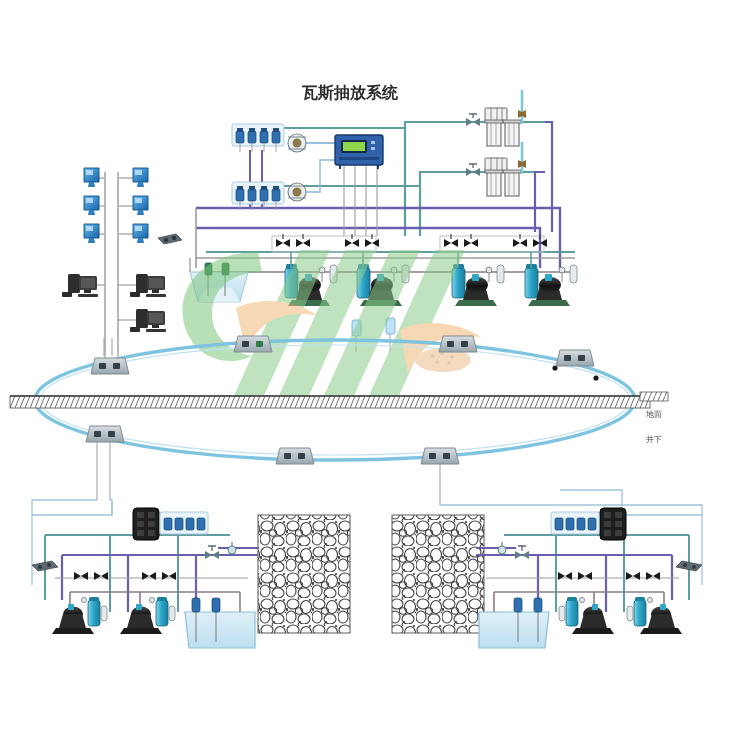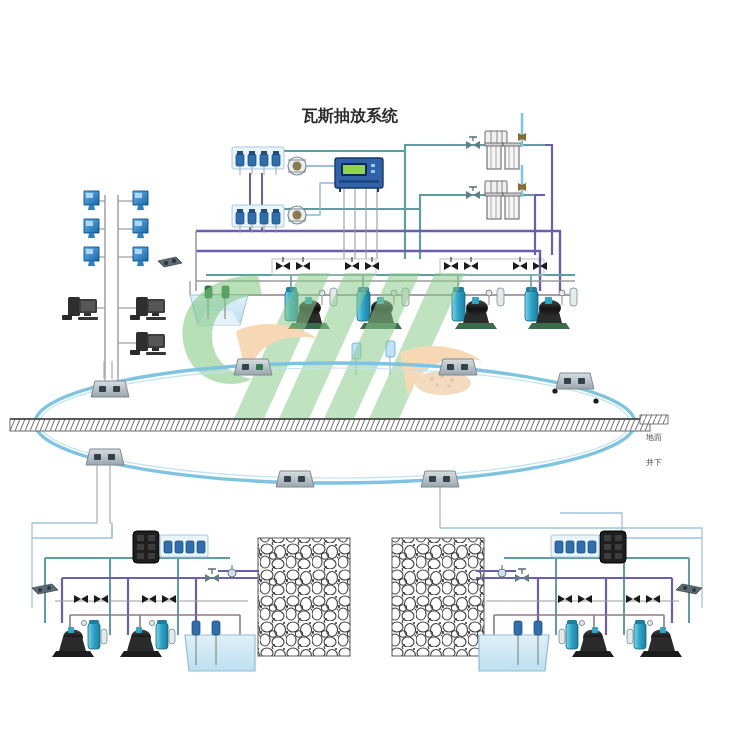--- a/index.html
+++ b/index.html
@@ -1,18 +1,18 @@
 <!DOCTYPE html>
 <html><head>
 <meta charset="utf-8">
 <style>
   html,body{margin:0;padding:0;background:#fff;}
   body{width:750px;height:750px;overflow:hidden;
        font-family:"Liberation Sans","DejaVu Sans",sans-serif;}
-  #stage{position:relative;width:750px;height:644px;background:#fef9c3;margin-top:23px;}
+  #stage{position:relative;width:750px;height:644px;background:#fef9c3;}
   #stage svg{position:absolute;left:0;top:0;}
   .ttl{font-size:16px;font-weight:bold;fill:#2b2b2b;
        font-family:"DejaVu Sans","Liberation Sans",sans-serif;}
   .lbl{font-size:8px;fill:#4a4a4a;
        font-family:"DejaVu Sans","Liberation Sans",sans-serif;}
 </style>
 </head>
 <body>
 
 <div id="stage">

